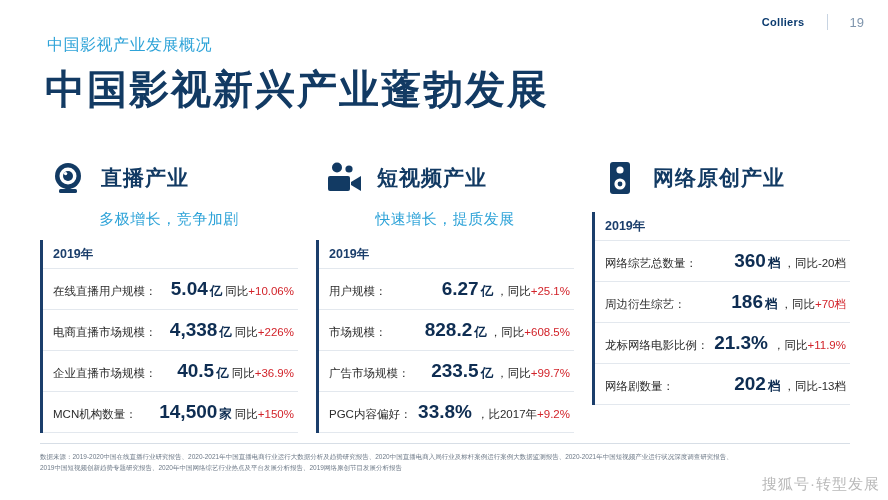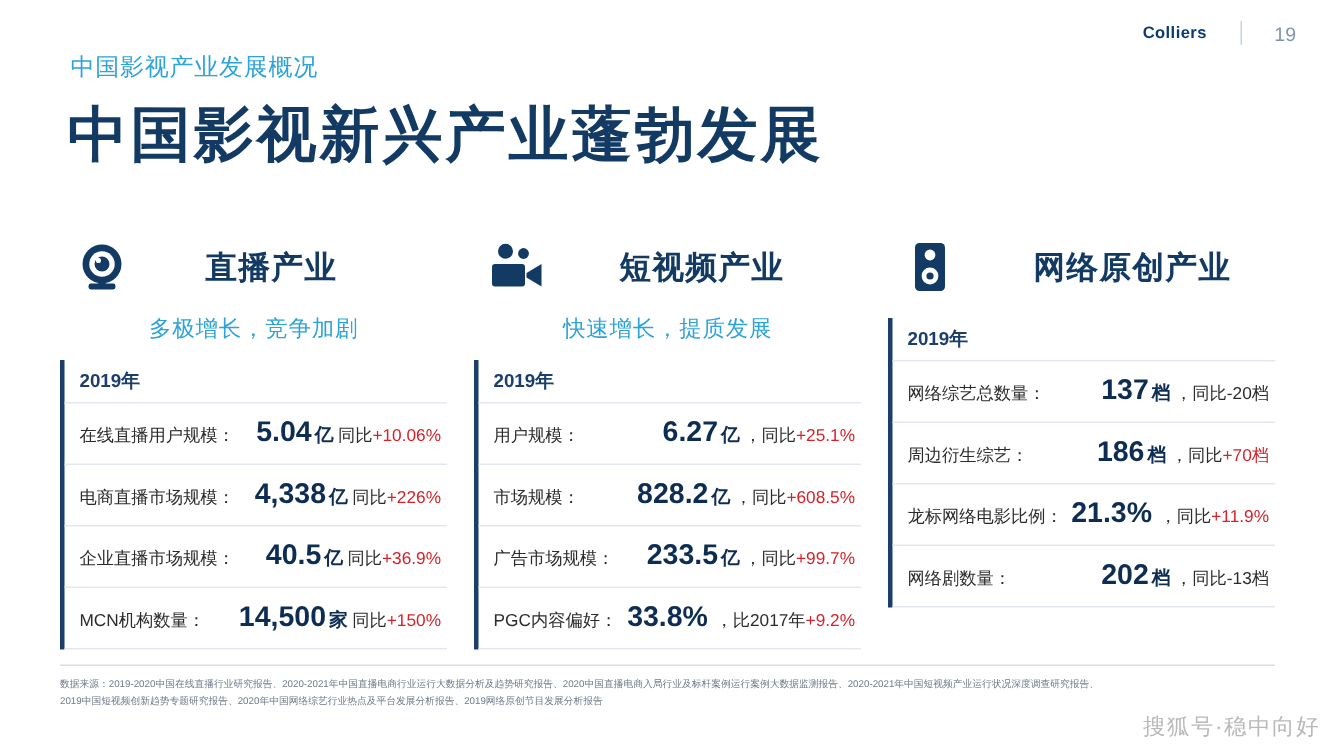--- a/index.html
+++ b/index.html
@@ -44,21 +44,21 @@
     width: 810px; height: 275px;
     display: flex; gap: 18px;
   }
   .col { width: 258px; position: relative; }
   .col-head {
     display: flex; align-items: center; gap: 13px; height: 46px;
     padding-left: 8px;
   }
   .col-icon { width: 40px; height: 40px; flex: 0 0 40px; }
   .col-title {
-    font-size: 21px; font-weight: bold; color: #123a63; letter-spacing: 1px; margin-left: 36px;
+    font-size: 21px; font-weight: bold; color: #123a63; letter-spacing: 1px;
   }
   .col-sub {
     margin-top: 9px; text-align: center;
     font-size: 15px; font-weight: normal; color: #2ea3d8; letter-spacing: .5px;
   }
   .panel {
     margin-top: 11px;
     border-left: 3px solid #1b3e6b;
     padding: 0;
   }
@@ -236,21 +236,21 @@
         </span>
         <span class="col-title">网络原创产业</span>
       </div>
 
       <div class="panel">
         <div class="panel-year">2019年</div>
 
         <div class="row">
           <span class="r-label">网络综艺总数量：</span>
           <span class="spacer"></span>
-          <span class="r-value">137</span>
+          <span class="r-value">360</span>
           <span class="r-unit">档</span>
           <span class="r-cmp">，同比</span>
           <span class="r-delta neg">-20档</span>
         </div>
 
         <div class="row">
           <span class="r-label">周边衍生综艺：</span>
           <span class="spacer"></span>
           <span class="r-value">186</span>
           <span class="r-unit">档</span>
@@ -279,15 +279,15 @@
     </div>
 
   </div>
 
   <div class="footrule"></div>
   <div class="footnote">
     <div>数据来源：2019-2020中国在线直播行业研究报告、2020-2021年中国直播电商行业运行大数据分析及趋势研究报告、2020中国直播电商入局行业及标杆案例运行案例大数据监测报告、2020-2021年中国短视频产业运行状况深度调查研究报告、</div>
     <div>2019中国短视频创新趋势专题研究报告、2020年中国网络综艺行业热点及平台发展分析报告、2019网络原创节目发展分析报告</div>
   </div>
 
-  <div class="watermark">搜狐号·稳中向好</div>
+  <div class="watermark">搜狐号·转型发展</div>
 
 </div>
 
 </body></html>

